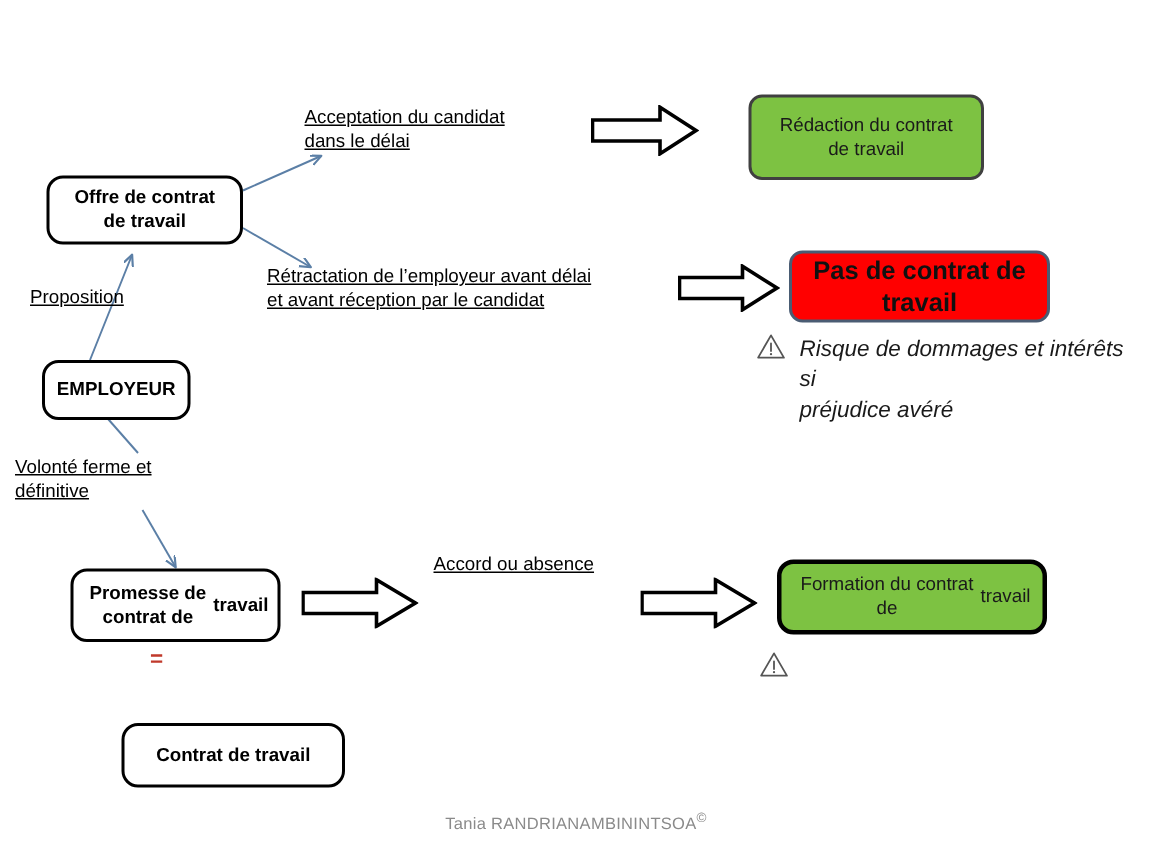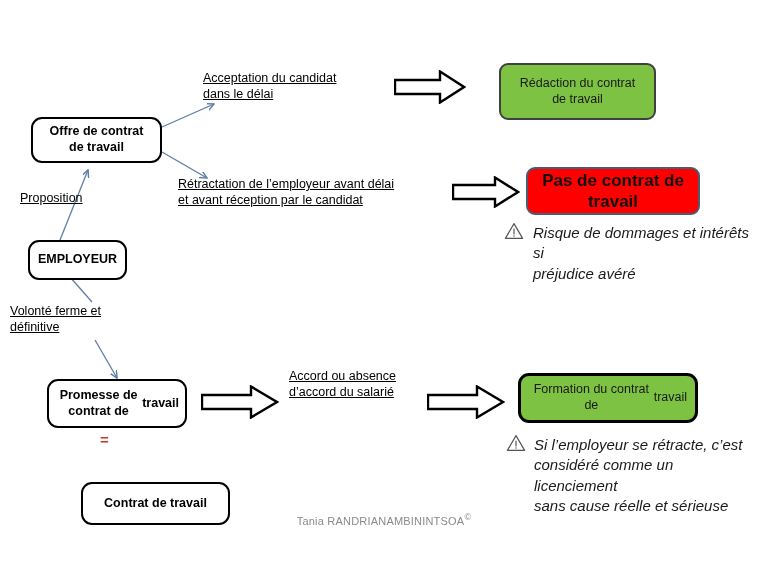--- a/index.html
+++ b/index.html
@@ -179,21 +179,20 @@
     <div>dans le délai</div>
   </div>
 
   <div class="label" style="left:178px; top:176px; width:262px;">
     <div>Rétractation de l’employeur avant  délai</div>
     <div>et avant réception par le candidat</div>
   </div>
 
   <div class="label" style="left:289px; top:368px; width:135px;">
     <div>Accord ou absence</div>
-    <div>d’accord du salarié</div>
   </div>
 
   <div class="node node-green-blueborder" style="left:499px; top:63px; width:157px; height:57px; flex-direction:column; background:#7DC242;">
     <span>Rédaction du contrat</span>
     <span>de travail</span>
   </div>
 
   <div class="node node-red" style="left:526px; top:167px; width:174px; height:48px; background:#FF0000;">
     <span>Pas de contrat de travail</span>
   </div>
@@ -213,23 +212,18 @@
     <div>Risque de dommages et intérêts si</div>
     <div>préjudice avéré</div>
   </div>
 
   <svg class="warn-icon" style="left:506px; top:434px;" width="20" height="18" viewBox="0 0 20 18" xmlns="http://www.w3.org/2000/svg">
     <path d="M10,1.6 L18.6,16.4 L1.4,16.4 Z" fill="none" stroke="#555555" stroke-width="1.2" stroke-linejoin="round"></path>
     <line x1="10" y1="7" x2="10" y2="12" stroke="#555555" stroke-width="1.2" stroke-linecap="round"></line>
     <circle cx="10" cy="14.1" r="0.75" fill="#555555"></circle>
   </svg>
 
-  <div class="note" style="left:534px; top:435px; width:226px;">
-    <div>Si l’employeur se rétracte, c’est</div>
-    <div>considéré comme un licenciement</div>
-    <div>sans cause réelle et sérieuse</div>
-  </div>
-
-  <div class="footer" style="top:512px;">
+
+  <div class="footer" style="top:540px;">
     <span>Tania RANDRIANAMBININTSOA</span><sup>©</sup>
   </div>
 
 </div>
 
 </body></html>

